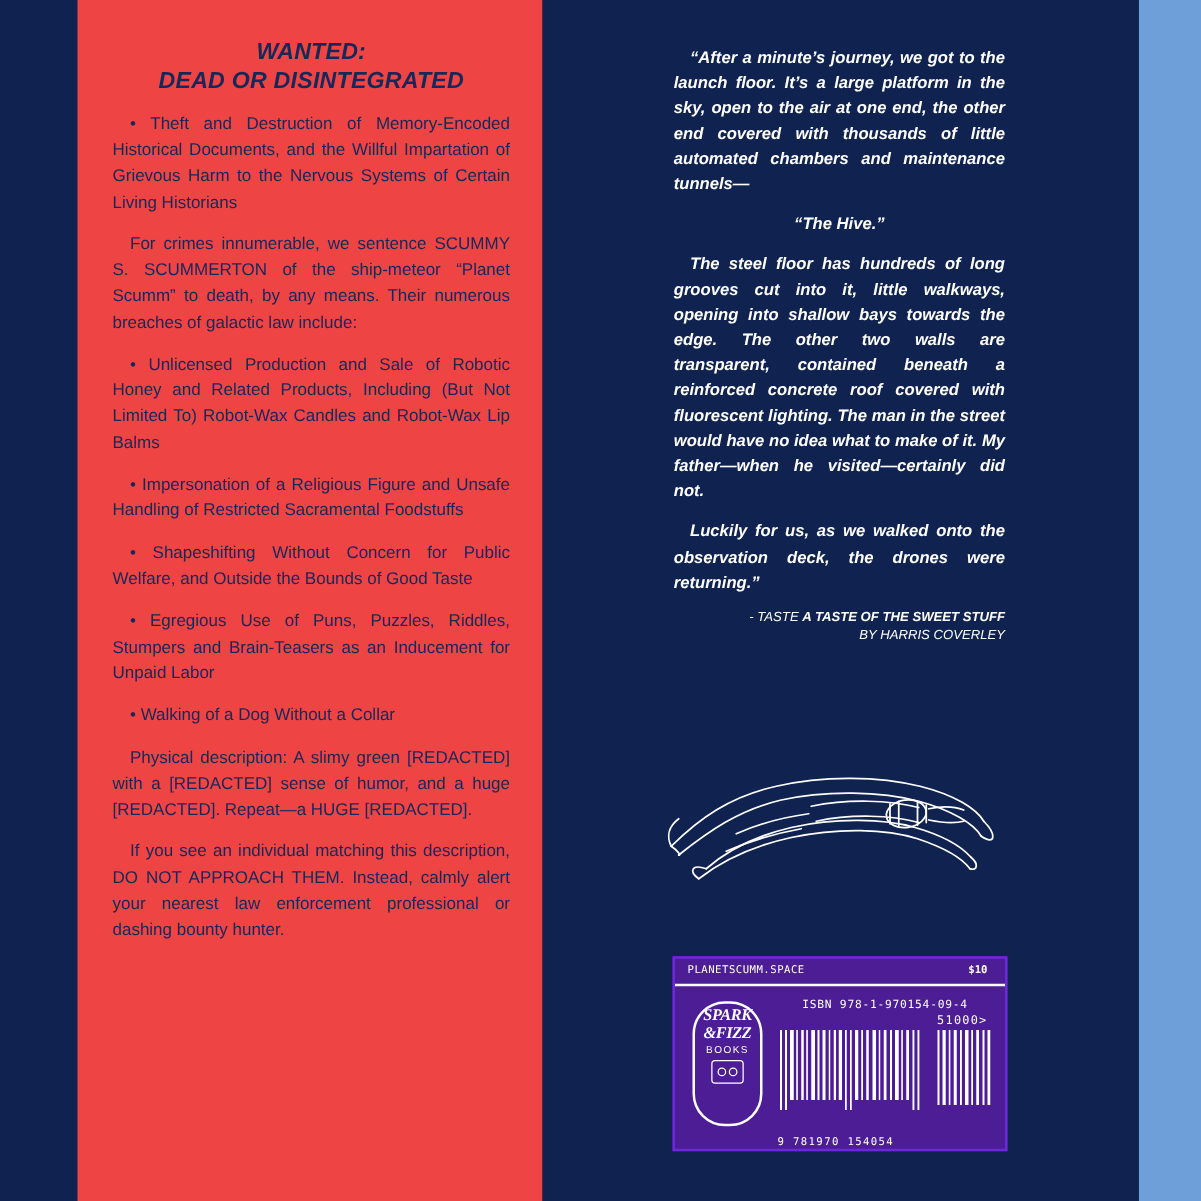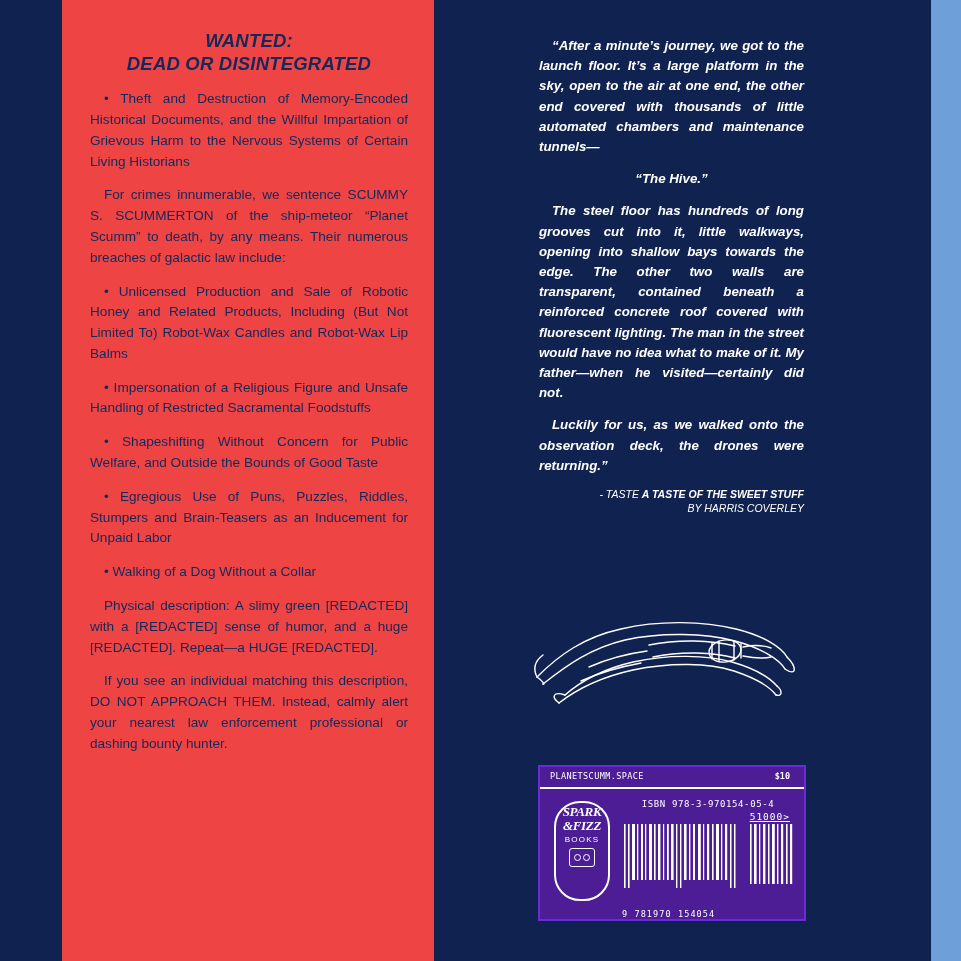--- a/index.html
+++ b/index.html
@@ -69,21 +69,20 @@
     text-indent: 14px;
   }
   
   .dark-panel {
     position: absolute;
     top: 0;
     left: 434px;
     width: 477px;
     height: 961px;
     background: #102350;
-    padding-left: 20px;
   }
   .quote-wrap {
     position: absolute;
     top: 36px;
     left: 105px;
     width: 265px;
     color: #ffffff;
   }
   .quote-p {
     font-style: italic;
@@ -233,21 +232,20 @@
     letter-spacing: 0.6px;
     text-align: center;
     margin-bottom: 2px;
   }
   .isbn-5digit {
     font-family: "DejaVu Sans Mono", monospace;
     font-size: 9.5px;
     letter-spacing: 1px;
     text-align: right;
     margin: 0 4px 2px 0;
-    text-decoration: underline;
   }
   .bars-row {
     position: relative;
     height: 70px;
   }
   .bars-main {
     position: absolute;
     left: 0;
     top: 0;
     width: 118px;
@@ -336,21 +334,21 @@
       <div class="isbn-body">
 
         <div class="logo-badge">
           <div class="l-spark">SPARK</div>
           <div class="l-fizz">&amp;FIZZ</div>
           <div class="l-books">BOOKS</div>
           <div class="l-mark"></div>
         </div>
 
         <div class="barcode-area">
-          <div class="isbn-text">ISBN 978-3-970154-05-4</div>
+          <div class="isbn-text">ISBN 978-1-970154-09-4</div>
           <div class="isbn-5digit">51000&gt;</div>
           <div class="bars-row">
             <svg class="bars-main" viewBox="0 0 118 70" preserveAspectRatio="none">
               <g fill="#ffffff">
                 <rect x="2" y="0" width="1.6" height="64"></rect>
                   <rect x="6" y="0" width="1.6" height="64"></rect>
                 <rect x="10" y="0" width="3" height="56"></rect>
                   <rect x="15" y="0" width="1.3" height="56"></rect>
                 <rect x="19" y="0" width="2" height="56"></rect>
                   <rect x="23" y="0" width="1.3" height="56"></rect>

